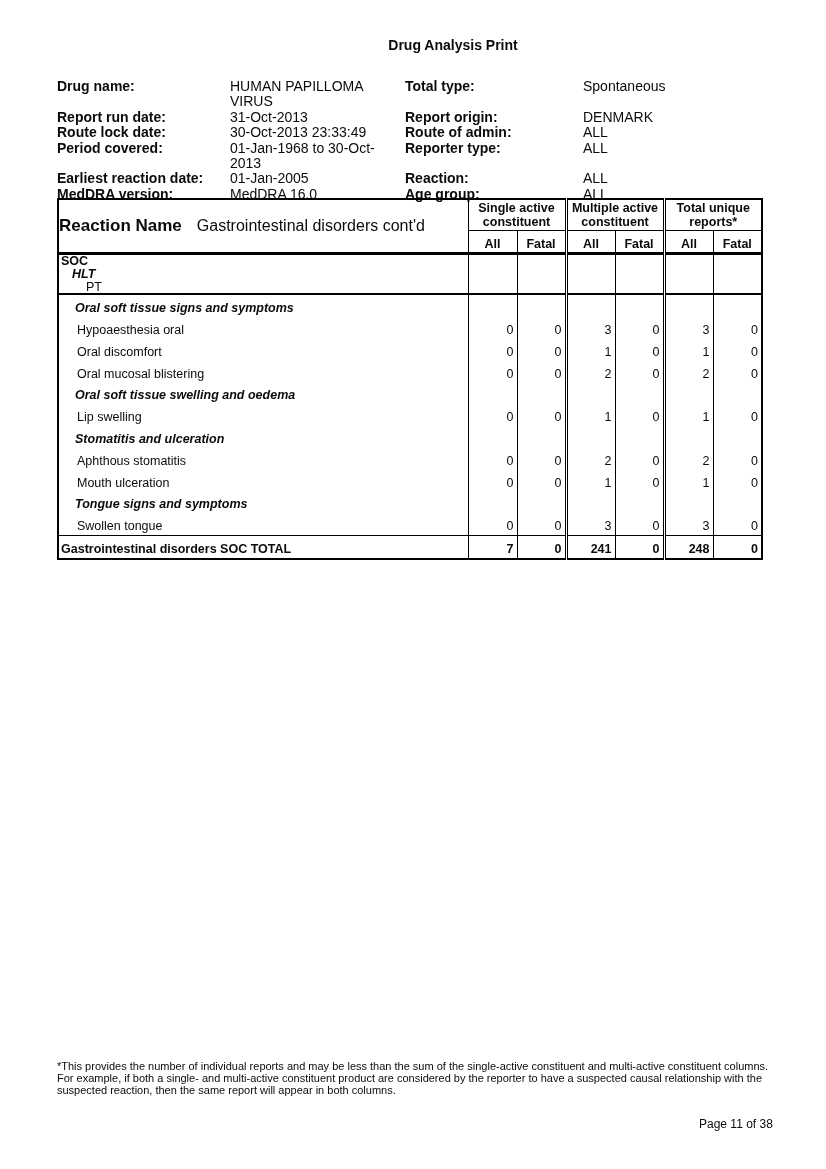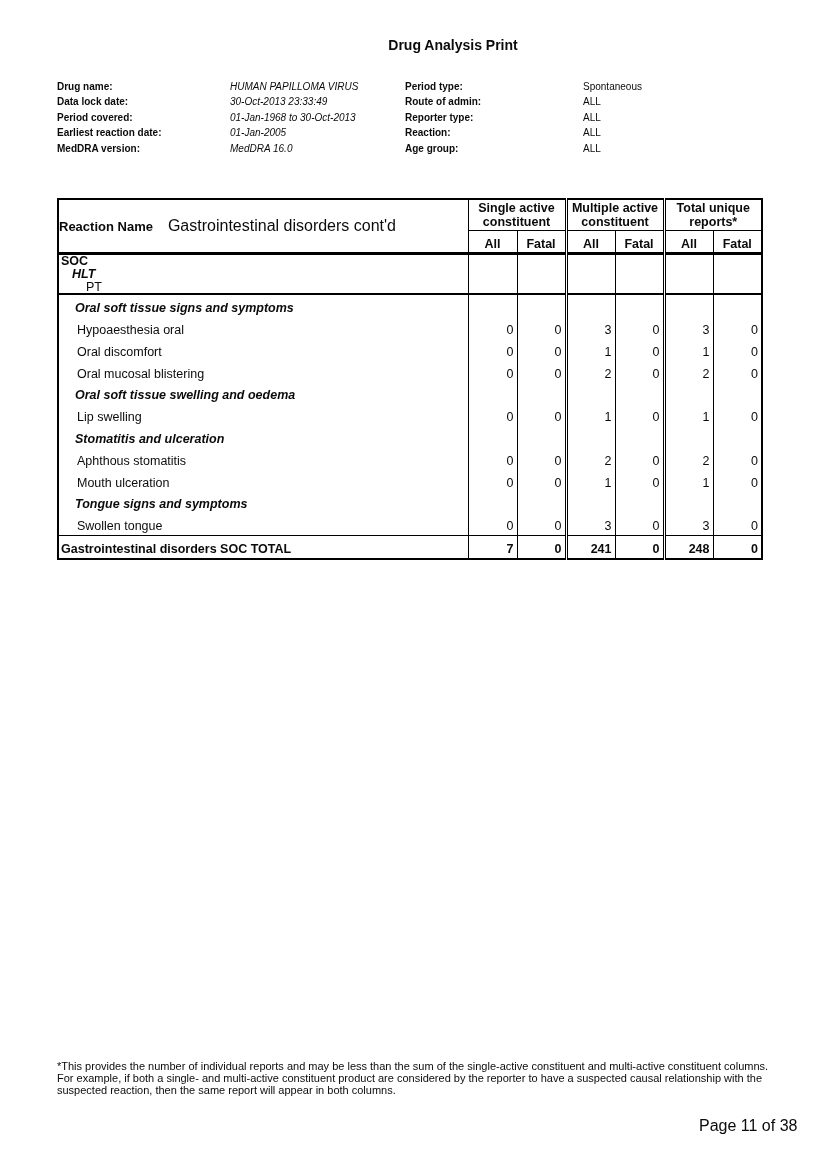--- a/index.html
+++ b/index.html
@@ -7,24 +7,24 @@
     position:relative; width:826px; height:1169px; background:#ffffff;
     font-family:"Liberation Sans", sans-serif; color:#0b0b0b; overflow:hidden;
   }
 
   
   .title-block { position:absolute; top:37px; left:0; width:100%; text-align:center; font-weight:bold;padding-left:40px; }
   .title-line1 { font-size:14px; }
   .title-line2 { font-size:15.5px; margin-top:2px; }
 
   
-  .meta { position:absolute; top:79px; left:57px; width:714px; font-size:10px; line-height:15.4px; }
+  .meta { position:absolute; top:79px; left:57px; width:714px; font-size:14px; line-height:15.4px; }
   .meta-row { display:flex; align-items:flex-start; }
   .meta-left-label  { width:173px; font-weight:bold; flex:none; }
-  .meta-left-value  { width:175px; flex:none;font-style:italic; }
+  .meta-left-value  { width:175px; flex:none; }
   .meta-right-label { width:178px; font-weight:bold; flex:none; }
   .meta-right-value { flex:1; }
   .meta-row:first-child .meta-left-value span { display:inline-block; max-width:150px; }
 
   
   .dap-table {
     position:absolute; top:198px; left:57px; width:704px;
     border-collapse:collapse; table-layout:fixed;
     border:2px solid #000;
     font-size:12.5px;
@@ -32,60 +32,66 @@
   .dap-table th, .dap-table td { padding:0; vertical-align:bottom; overflow:hidden; white-space:nowrap; }
   .dap-table .vline { border-left:1px solid #000; }
   .dap-table .gsep  { border-left:3px double #000; }
 
   thead th { font-weight:bold; text-align:center; }
   .group-row th { height:30px; line-height:14px; vertical-align:middle; white-space:normal; }
   .sub-row th { height:20px; border-top:1px solid #000; padding-bottom:1px; }
   thead { border-bottom:3px solid #000; }
 
   .rn-cell { text-align:left; vertical-align:bottom; padding:2px 4px 3px 2px; white-space:nowrap; }
-  .rn-label { font-weight:bold; font-size:13px; }
+  .rn-label { font-weight:bold; font-size:17px; }
   .rn-context { font-weight:normal; font-size:16px; margin-left:15px; }
 
   .legend-body { border-bottom:2px solid #000; }
   .legend-cell { vertical-align:top; padding-top:1px; }
   .legend-cell div { line-height:12.8px; height:12.8px; }
   .legend-soc { font-weight:bold; padding-left:2px; }
   .legend-hlt { font-weight:bold; font-style:italic; padding-left:13px; }
   .legend-pt  { padding-left:27px; }
 
   .data-body td { height:19.8px; padding-bottom:2px; }
   .data-body .name { text-align:left; }
   .data-body .num  { text-align:right; padding-right:3px; }
   .row-hlt .name { font-weight:bold; font-style:italic; padding-left:16px; }
   .row-pt  .name { padding-left:18px; }
   .row-total td { border-top:1px solid #000; font-weight:bold; }
   .row-total .name { padding-left:2px; }
 
   
   .footnote { position:absolute; left:57px; top:1060px; width:718px; font-size:11px; line-height:12px; white-space:pre-wrap; }
-  .page-num { position:absolute; left:699px; top:1117px; font-size:16px; }
+  .page-num { position:absolute; left:699px; top:1117px; font-size:12px; }
 </style>
 </head>
 <body>
 
 <div class="page">
 
   <div class="title-block">
     <div class="title-line1">Drug Analysis Print</div>
   </div>
 
   <div class="meta">
       <div class="meta-row">
         <div class="meta-left-label"><span>Drug name:</span></div>
         <div class="meta-left-value"><span>HUMAN PAPILLOMA VIRUS</span></div>
-        <div class="meta-right-label"><span>Period type:</span></div>
+        <div class="meta-right-label"><span>Total type:</span></div>
         <div class="meta-right-value"><span>Spontaneous</span></div>
       </div>
       <div class="meta-row">
-        <div class="meta-left-label"><span>Data lock date:</span></div>
+        <div class="meta-left-label"><span>Report run date:</span></div>
+        <div class="meta-left-value"><span>31-Oct-2013</span></div>
+        <div class="meta-right-label"><span>Report origin:</span></div>
+        <div class="meta-right-value"><span>DENMARK</span></div>
+      </div>
+      <div class="meta-row">
+        <div class="meta-left-label"><span>Route lock date:</span></div>
         <div class="meta-left-value"><span>30-Oct-2013 23:33:49</span></div>
         <div class="meta-right-label"><span>Route of admin:</span></div>
         <div class="meta-right-value"><span>ALL</span></div>
       </div>
       <div class="meta-row">
         <div class="meta-left-label"><span>Period covered:</span></div>
         <div class="meta-left-value"><span>01-Jan-1968 to 30-Oct-2013</span></div>
         <div class="meta-right-label"><span>Reporter type:</span></div>
         <div class="meta-right-value"><span>ALL</span></div>
       </div>

